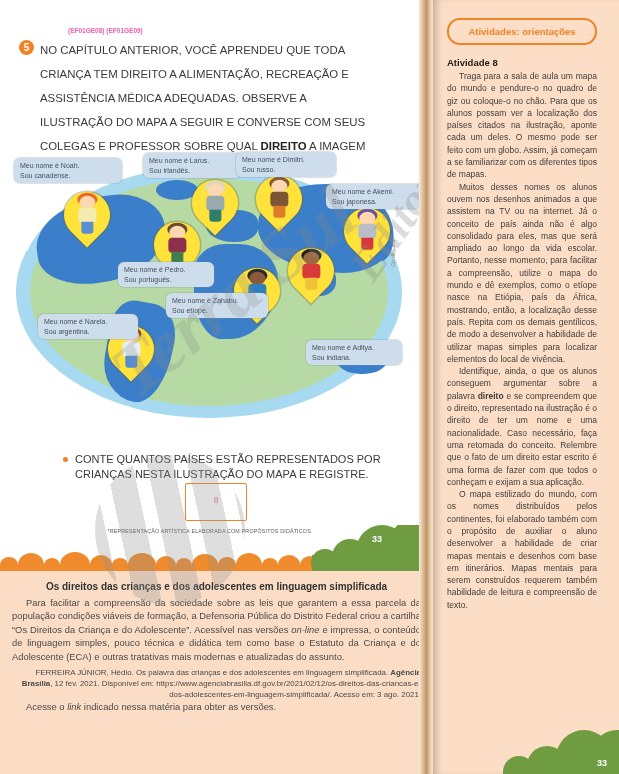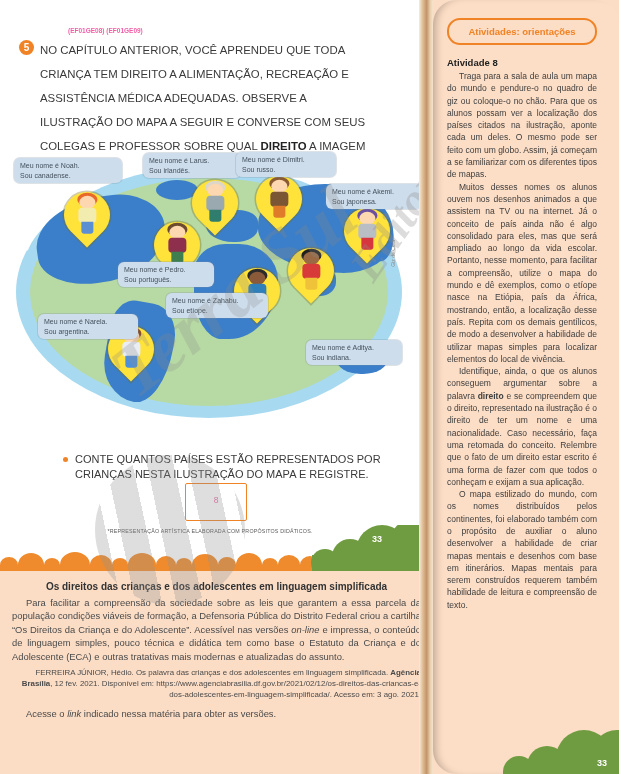--- a/index.html
+++ b/index.html
@@ -44,29 +44,29 @@
 
   
   .waves{position:absolute;left:0;top:525px;width:433px;height:46px;}
   .page-num-left{position:absolute;left:365px;top:534px;width:24px;text-align:center;font-size:9px;font-weight:bold;color:#fff;}
 
   
   .info-box{position:absolute;left:0;top:575px;width:433px;padding:0 12px;box-sizing:border-box;color:#4a4a4a;}
   .info-title{text-align:center;font-weight:bold;font-size:10px;color:#333;margin:6px 0 4px 0;}
   .info-body{font-size:9.4px;line-height:13.4px;text-align:justify;text-indent:14px;margin:0;}
   .info-cite{font-size:7.9px;line-height:10.8px;text-align:right;margin-top:5px;overflow-wrap:anywhere;}
-  .info-access{font-size:9.4px;margin-top:8px;padding-left:14px;}
+  .info-access{font-size:9.4px;margin-top:1px;padding-left:14px;}
 
   
   .spine{position:absolute;left:419px;top:0;width:14px;height:774px;
     background:linear-gradient(90deg,#f7ecdb 0%,#ddb88e 30%,#c2946a 55%,#e9cfae 80%,#f6e4cd 100%);}
 
   
   .right-page{position:absolute;left:433px;top:0;width:186px;height:774px;background:var(--sidebar_bg,#fcddc5);
-    box-shadow:inset 7px 0 9px -5px rgba(0,0,0,.28);border-radius:24px;}
+    box-shadow:inset 7px 0 9px -5px rgba(0,0,0,.28);}
   .tag-box{position:absolute;left:14px;top:18px;width:146px;height:23px;border:2px solid var(--accent_orange,#f28a2e);
     border-radius:13px;text-align:center;line-height:23px;font-size:9.5px;font-weight:bold;color:var(--accent_orange,#f28a2e);background:transparent;}
   .sb-heading{position:absolute;left:14px;top:57px;font-size:9.5px;font-weight:bold;color:#222;}
   .sb-text{position:absolute;left:14px;top:70px;width:150px;font-size:8.5px;line-height:12.3px;color:#3e3e3e;text-align:justify;}
   .sb-text p{margin:0;text-indent:12px;}
   .bush-right{position:absolute;right:0;bottom:0;width:130px;height:46px;}
   .page-num-right{position:absolute;right:12px;bottom:6px;font-size:9px;font-weight:bold;color:#fff;}
 
   
   .wm{position:absolute;left:0;top:0;width:433px;height:774px;overflow:hidden;pointer-events:none;}

